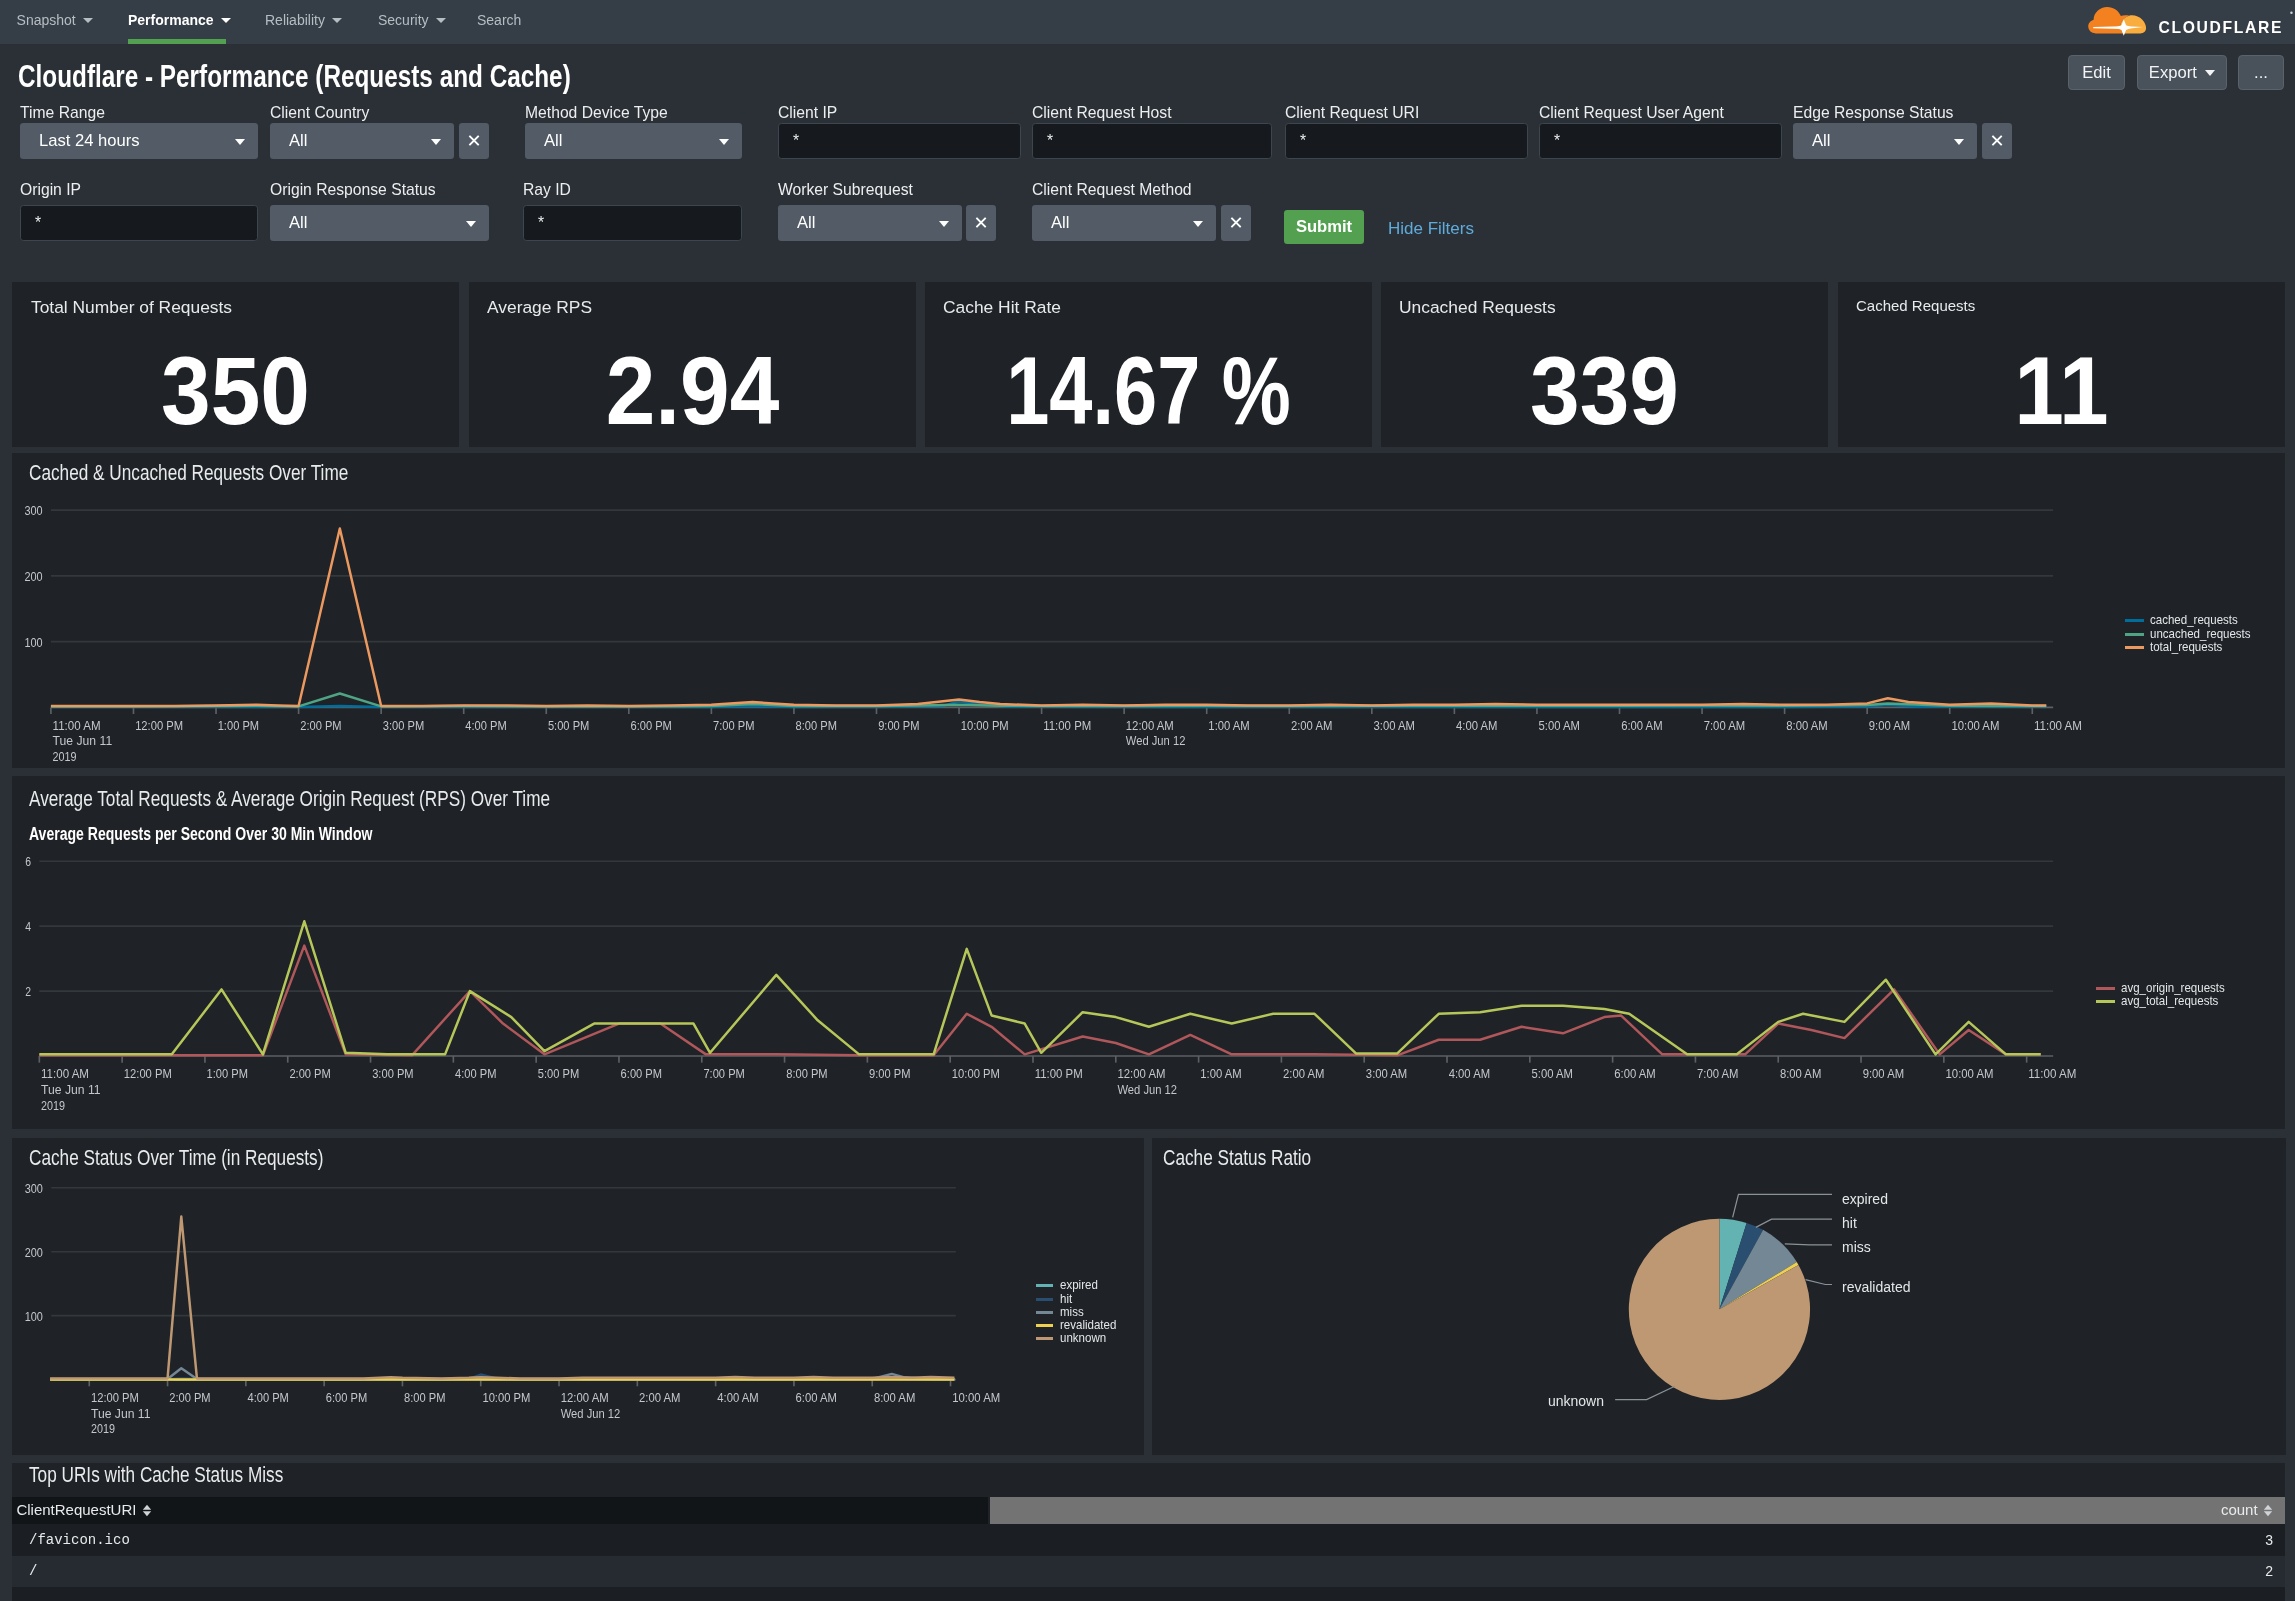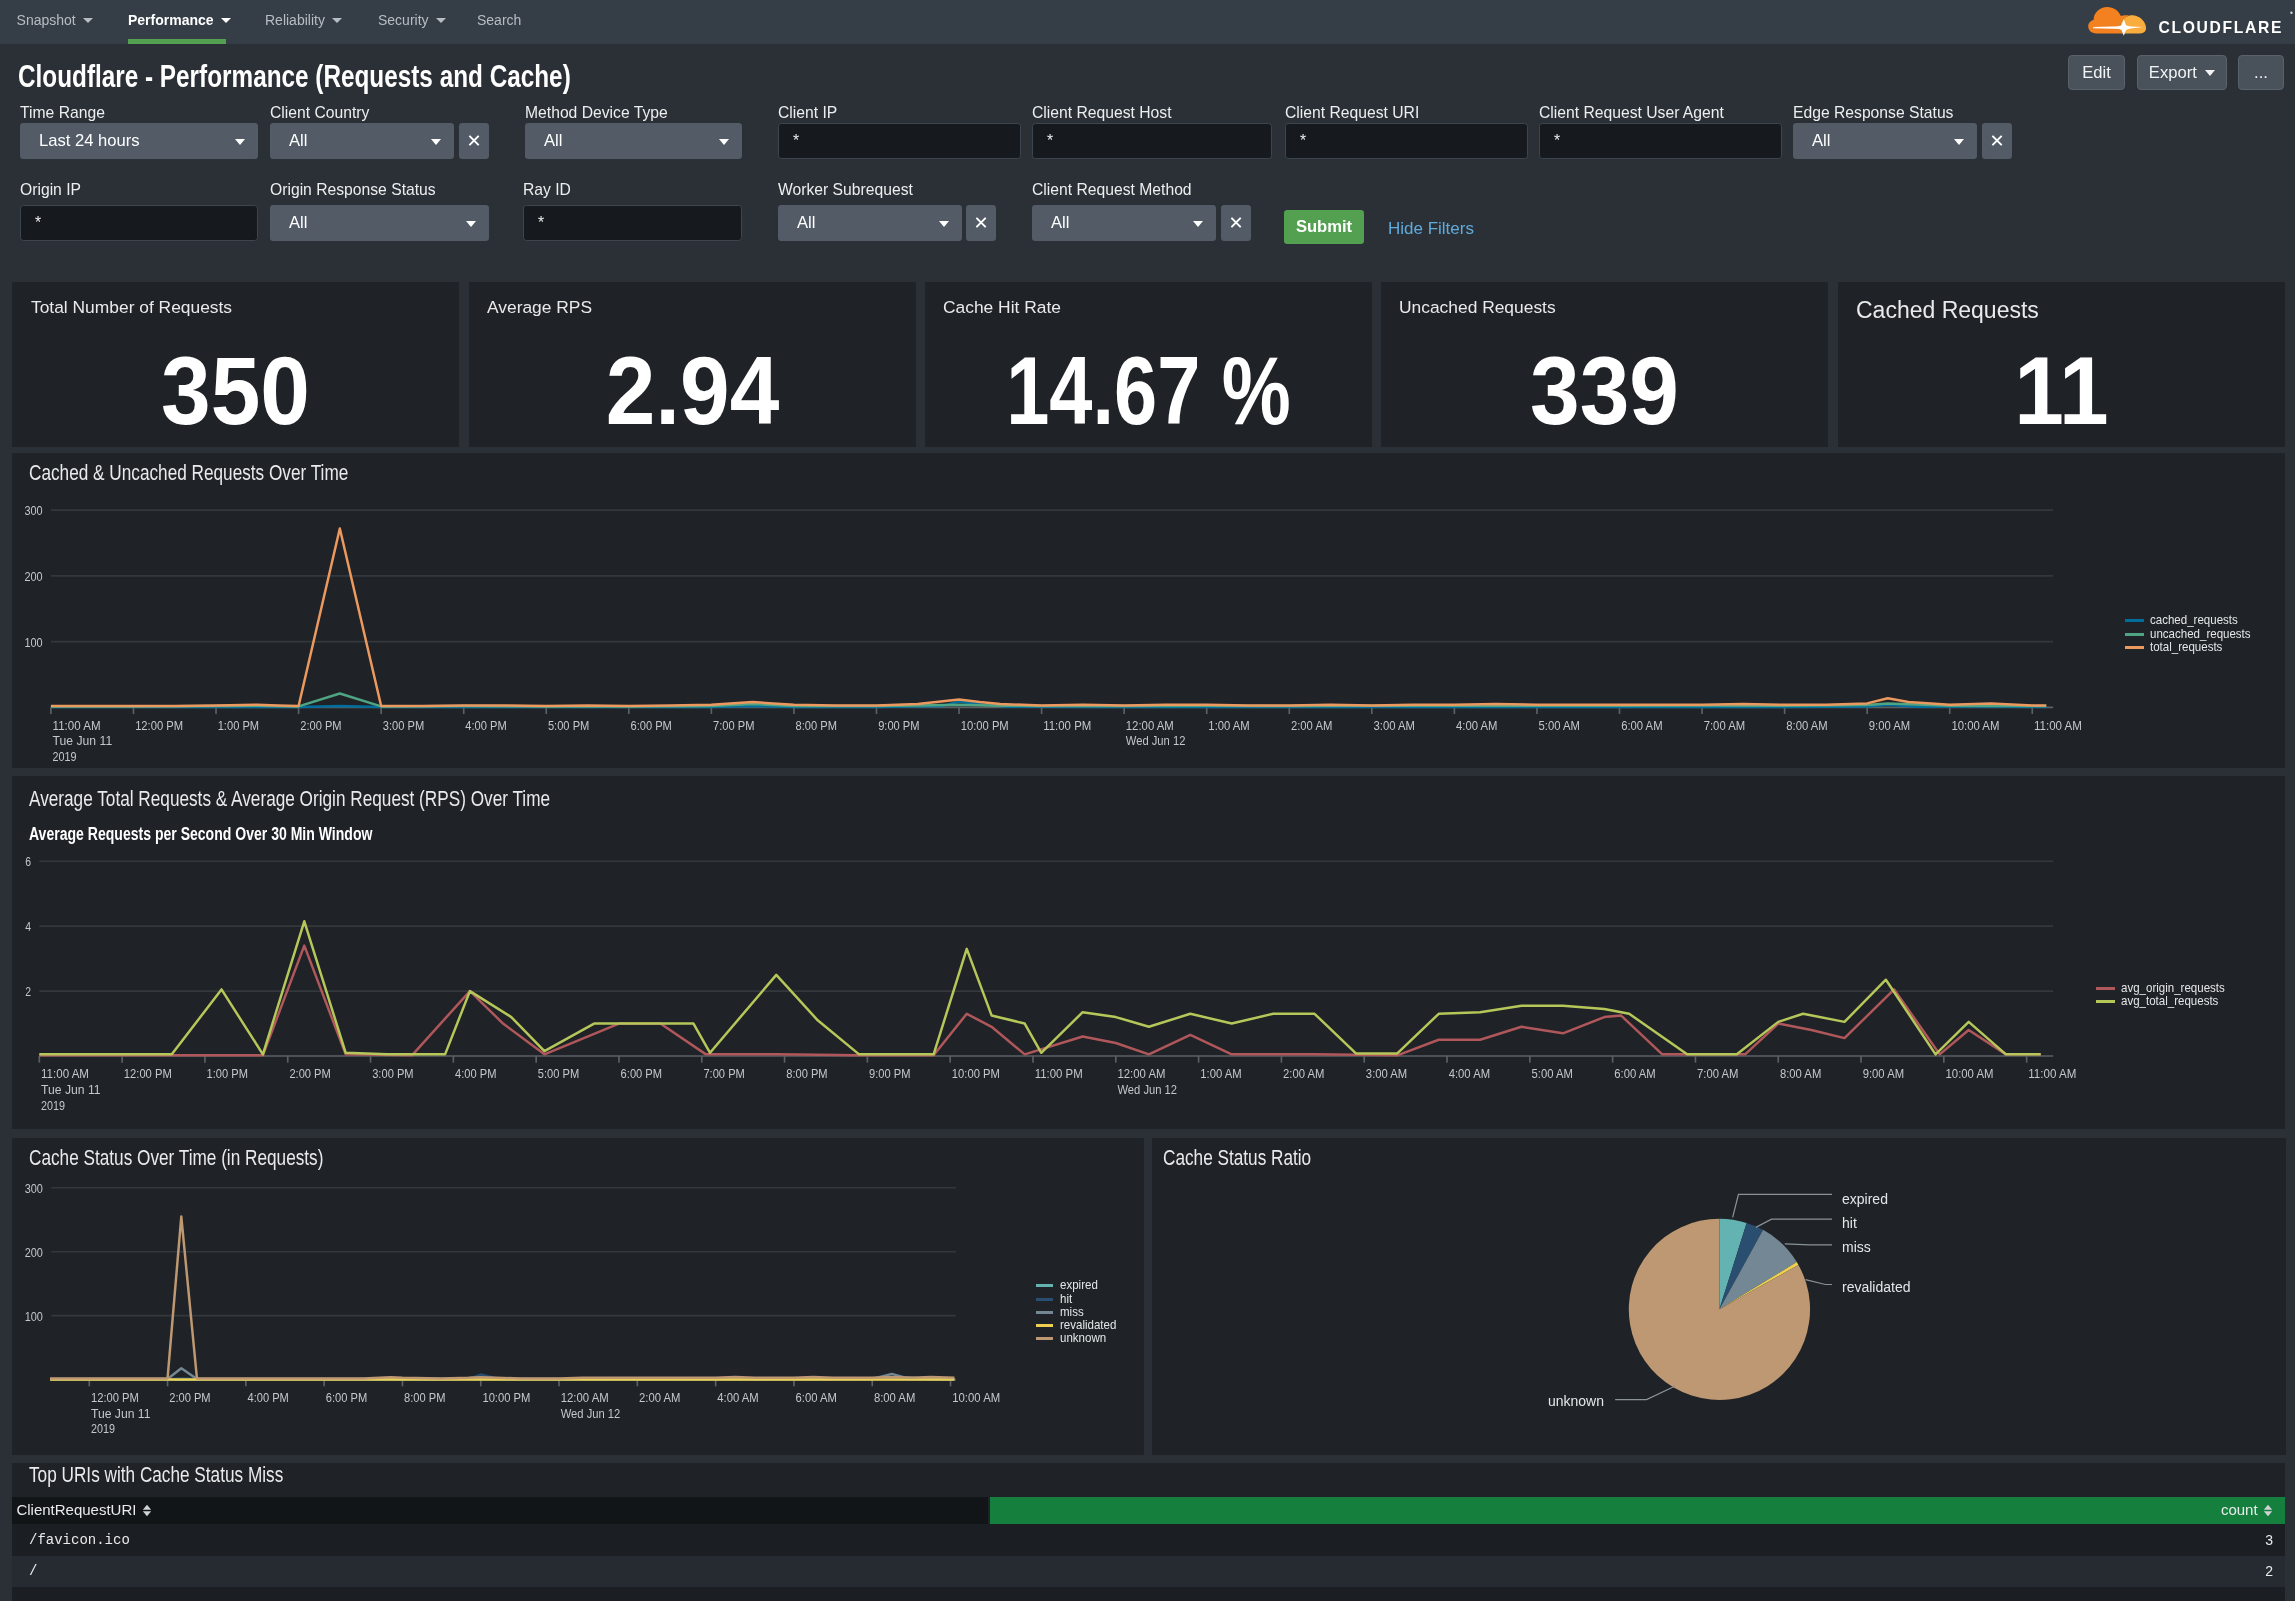--- a/index.html
+++ b/index.html
@@ -72,21 +72,21 @@
 <div class="panel" style="left:469px;top:282px;width:447px;height:165px;"></div>
 <div class="abs" style="left:487px;top:297px;color:#e8eaec;font-size:17.4px;">Average RPS</div>
 <div class="abs" style="left:469px;top:335px;width:447px;text-align:center;color:#fff;font-size:97px;font-weight:bold;transform:scaleX(0.92);">2.94</div>
 <div class="panel" style="left:925px;top:282px;width:447px;height:165px;"></div>
 <div class="abs" style="left:943px;top:297px;color:#e8eaec;font-size:17.4px;">Cache Hit Rate</div>
 <div class="abs" style="left:925px;top:335px;width:447px;text-align:center;color:#fff;font-size:97px;font-weight:bold;transform:scaleX(0.80);">14.67 %</div>
 <div class="panel" style="left:1381px;top:282px;width:447px;height:165px;"></div>
 <div class="abs" style="left:1399px;top:297px;color:#e8eaec;font-size:17.4px;">Uncached Requests</div>
 <div class="abs" style="left:1381px;top:335px;width:447px;text-align:center;color:#fff;font-size:97px;font-weight:bold;transform:scaleX(0.92);">339</div>
 <div class="panel" style="left:1838px;top:282px;width:447px;height:165px;"></div>
-<div class="abs" style="left:1856px;top:297px;color:#e8eaec;font-size:23px;">Cached Requests</div>
+<div class="abs" style="left:1856px;top:297px;color:#e8eaec;font-size:15px;">Cached Requests</div>
 <div class="abs" style="left:1838px;top:335px;width:447px;text-align:center;color:#fff;font-size:97px;font-weight:bold;transform:scaleX(0.92);">11</div>
 <div class="panel" style="left:12.4px;top:453px;width:2273px;height:315px;"></div>
 <div class="ptitle" style="left:29px;top:461px;">Cached &amp; Uncached Requests Over Time</div>
 <svg class="abs" style="left:12.4px;top:453px;" width="2273" height="315" viewBox="0 0 2745 380">
     <line x1="47" y1="227.6" x2="2465" y2="227.6" stroke="#32383b" stroke-width="2"></line>
     <text class="axt" x="37.0" y="233.6" text-anchor="end" textLength="22" lengthAdjust="spacingAndGlyphs">100</text>
     <line x1="47" y1="148.2" x2="2465" y2="148.2" stroke="#32383b" stroke-width="2"></line>
     <text class="axt" x="37.0" y="154.2" text-anchor="end" textLength="22" lengthAdjust="spacingAndGlyphs">200</text>
     <line x1="47" y1="68.8" x2="2465" y2="68.8" stroke="#32383b" stroke-width="2"></line>
     <text class="axt" x="37.0" y="74.8" text-anchor="end" textLength="22" lengthAdjust="spacingAndGlyphs">300</text>
@@ -298,21 +298,21 @@
 <div class="abs" style="left:1842px;top:1279px;color:#e4e7e9;font-size:14px;">revalidated</div>
 <div class="abs" style="left:1505px;top:1393px;width:99px;text-align:right;color:#e4e7e9;font-size:14px;">
     <span style="position:absolute;right:0;top:0;">unknown</span>
   </div>
 <div class="panel" style="left:12.4px;top:1463px;width:2273px;height:138px;"></div>
 <div class="ptitle" style="left:29px;top:1463px;">Top URIs with Cache Status Miss</div>
 <div class="abs" style="left:12.4px;top:1497px;width:976px;height:26.5px;background:#121518;color:#e8eaec;font-size:15px;line-height:26.5px;"><span style="margin-left:4px;">ClientRequestURI</span><svg width="10" height="15" viewBox="0 0 12 18" style="vertical-align:-3.3px;margin-left:5.8px;">
       <path d="M6 2 L11 8 L1 8 Z" fill="#cfd3d6"></path>
       <path d="M6 16 L11 10 L1 10 Z" fill="#cfd3d6"></path>
     </svg></div>
-<div class="abs" style="left:990px;top:1497px;width:1295px;height:26.5px;background:#15803d;color:#e8eaec;font-size:15px;line-height:26.5px;text-align:right;"><span>count</span><svg width="10" height="15" viewBox="0 0 12 18" style="vertical-align:-3.3px;margin-left:5.8px;margin-right:11.6px;">
+<div class="abs" style="left:990px;top:1497px;width:1295px;height:26.5px;background:#737373;color:#e8eaec;font-size:15px;line-height:26.5px;text-align:right;"><span>count</span><svg width="10" height="15" viewBox="0 0 12 18" style="vertical-align:-3.3px;margin-left:5.8px;margin-right:11.6px;">
       <path d="M6 2 L11 8 L1 8 Z" fill="#cfd3d6"></path>
       <path d="M6 16 L11 10 L1 10 Z" fill="#cfd3d6"></path>
     </svg></div>
 <div class="abs" style="left:12.4px;top:1524px;width:2273px;height:32px;background:#1b1f23;"></div>
 <div class="abs" style="left:29px;top:1532px;color:#e8eaec;font-size:14px;font-family:'Liberation Mono',monospace;">/favicon.ico</div>
 <div class="abs" style="left:2165px;top:1524px;width:108px;height:32px;line-height:32px;text-align:right;color:#e8eaec;font-size:14px;">3</div>
 <div class="abs" style="left:12.4px;top:1556px;width:2273px;height:31px;background:#262b31;"></div>
 <div class="abs" style="left:29px;top:1563px;color:#e8eaec;font-size:14px;font-family:'Liberation Mono',monospace;">/</div>
 <div class="abs" style="left:2165px;top:1556px;width:108px;height:31px;line-height:31px;text-align:right;color:#e8eaec;font-size:14px;">2</div>
 <div class="abs" style="left:12.4px;top:1587px;width:2273px;height:14px;background:#1b1f23;"></div>

